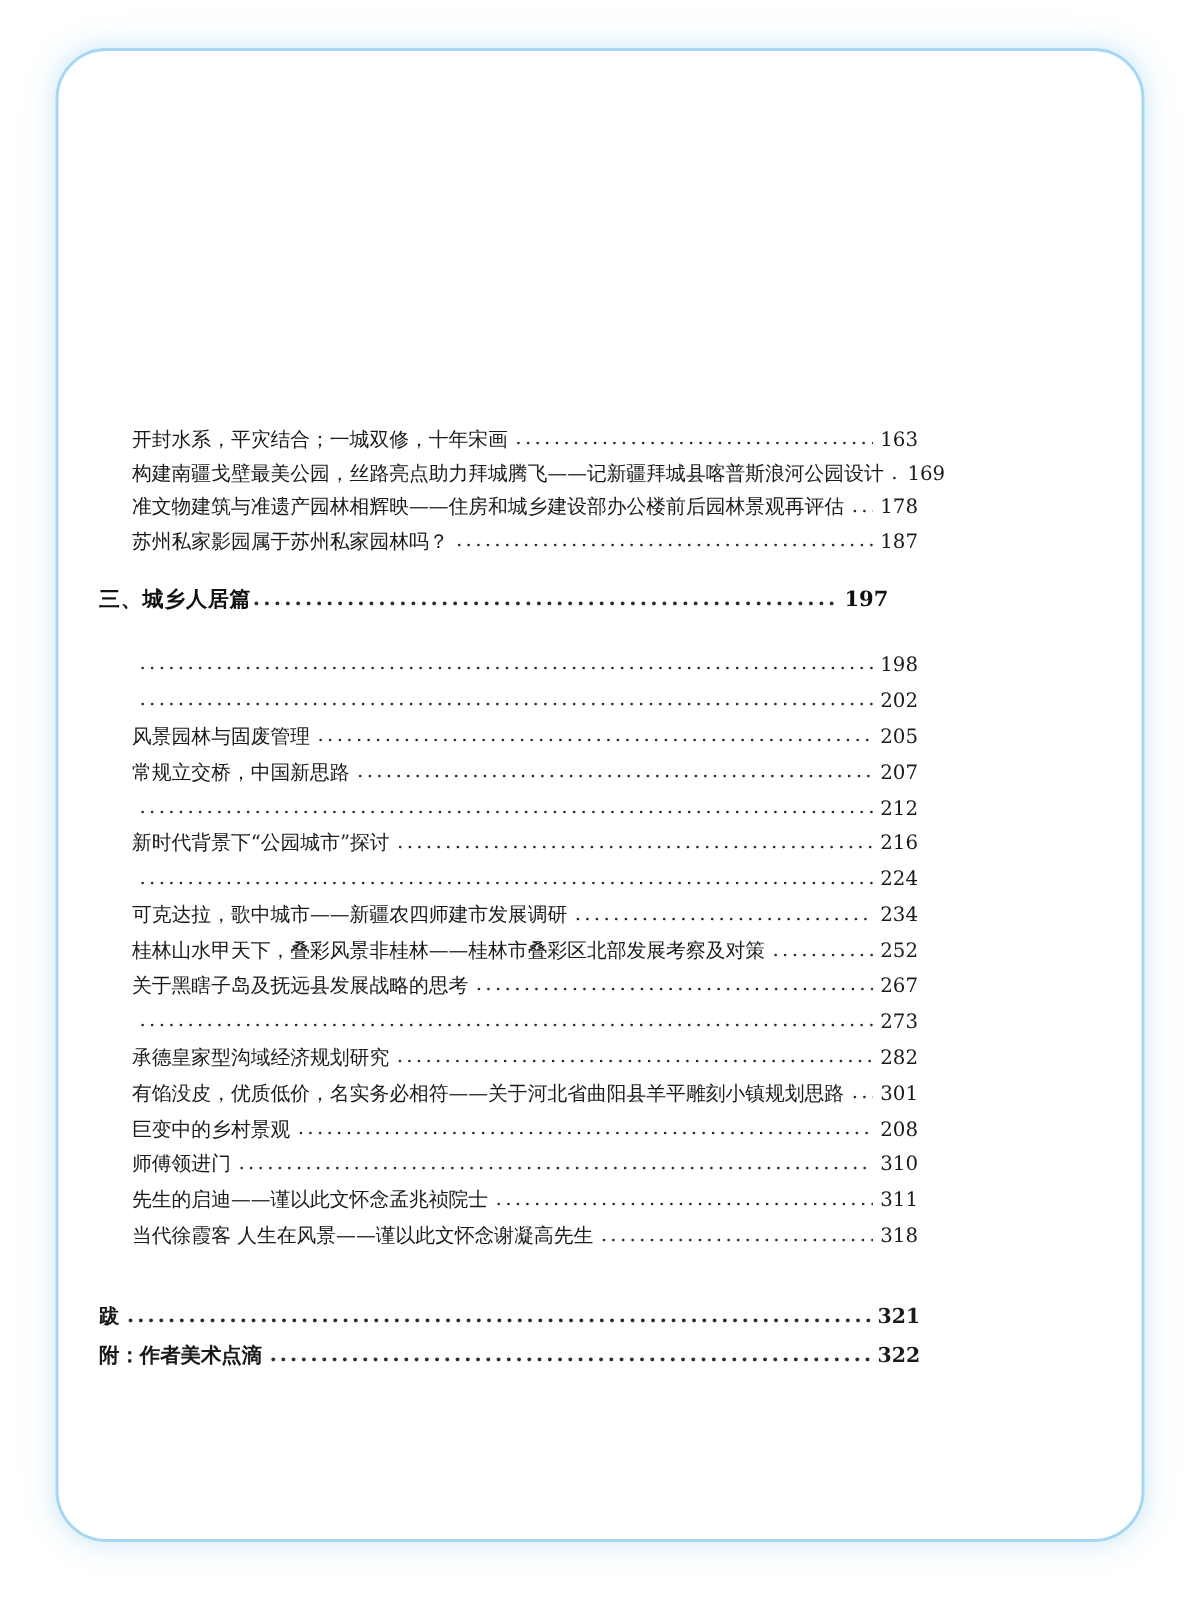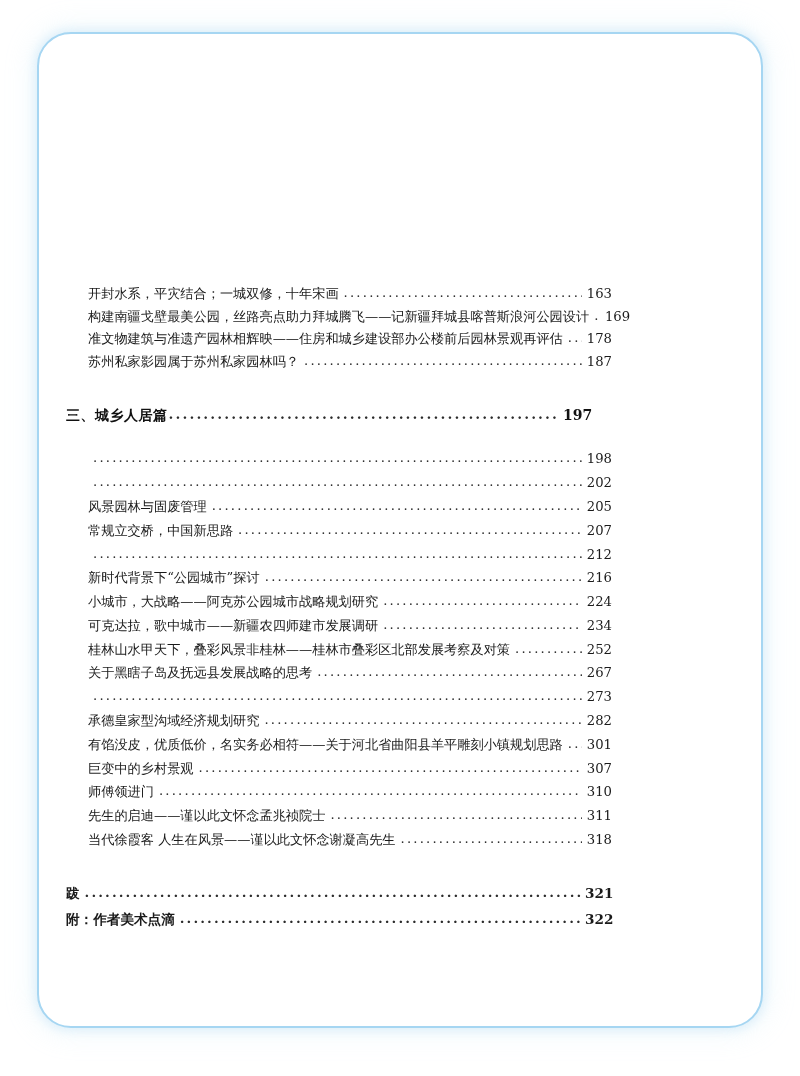--- a/index.html
+++ b/index.html
@@ -70,21 +70,21 @@
   .grp-main .toc-row {
     font-size: 13.2px;
     line-height: 22.6px;
     height: 22.6px;
   }
   .grp-lead { margin-bottom: 0; }
 
   
   .section-head {
     margin-left: -22px;
-    margin-top: 30px;
+    margin-top: 15px;
     margin-bottom: 21px;
     font-weight: bold;
     font-size: 14px;
     line-height: 24px;
     height: 24px;
     color: #111;
   }
   .section-head .toc-title { letter-spacing: 0.5px; }
   .section-head .toc-dots { letter-spacing: 2.1px; margin-left: 1px; }
 
@@ -166,21 +166,20 @@
       <div class="toc-row">
         <span class="toc-dots">................................................................................................................</span>
         <span class="toc-page">212</span>
       </div>
       <div class="toc-row">
         <span class="toc-title">新时代背景下“公园城市”探讨</span>
         <span class="toc-dots">................................................................................................................</span>
         <span class="toc-page">216</span>
       </div>
       <div class="toc-row">
-        <span class="toc-title">小城市，大战略——阿克苏公园城市战略规划研究</span>
         <span class="toc-dots">................................................................................................................</span>
         <span class="toc-page">224</span>
       </div>
       <div class="toc-row">
         <span class="toc-title">可克达拉，歌中城市——新疆农四师建市发展调研</span>
         <span class="toc-dots">................................................................................................................</span>
         <span class="toc-page">234</span>
       </div>
       <div class="toc-row">
         <span class="toc-title">桂林山水甲天下，叠彩风景非桂林——桂林市叠彩区北部发展考察及对策</span>
@@ -202,21 +201,21 @@
         <span class="toc-page">282</span>
       </div>
       <div class="toc-row">
         <span class="toc-title">有馅没皮，优质低价，名实务必相符——关于河北省曲阳县羊平雕刻小镇规划思路</span>
         <span class="toc-dots">................................................................................................................</span>
         <span class="toc-page">301</span>
       </div>
       <div class="toc-row">
         <span class="toc-title">巨变中的乡村景观</span>
         <span class="toc-dots">................................................................................................................</span>
-        <span class="toc-page">307</span>
+        <span class="toc-page">208</span>
       </div>
       <div class="toc-row">
         <span class="toc-title">师傅领进门</span>
         <span class="toc-dots">................................................................................................................</span>
         <span class="toc-page">310</span>
       </div>
       <div class="toc-row">
         <span class="toc-title">先生的启迪——谨以此文怀念孟兆祯院士</span>
         <span class="toc-dots">................................................................................................................</span>
         <span class="toc-page">311</span>

